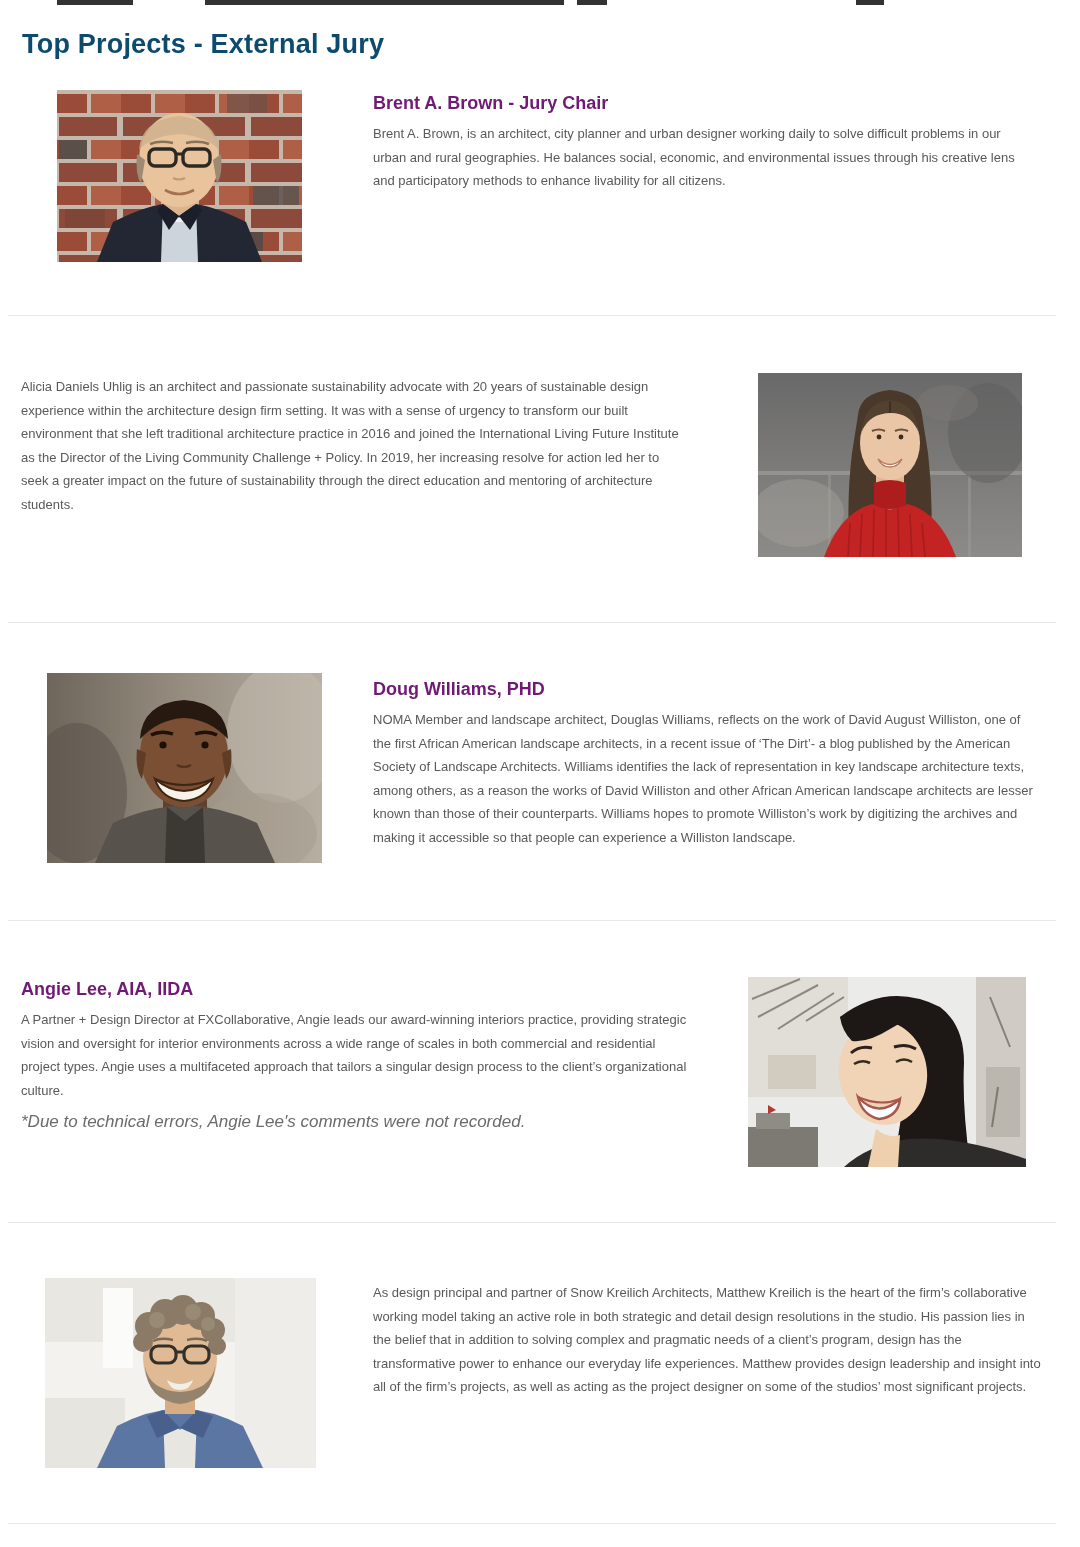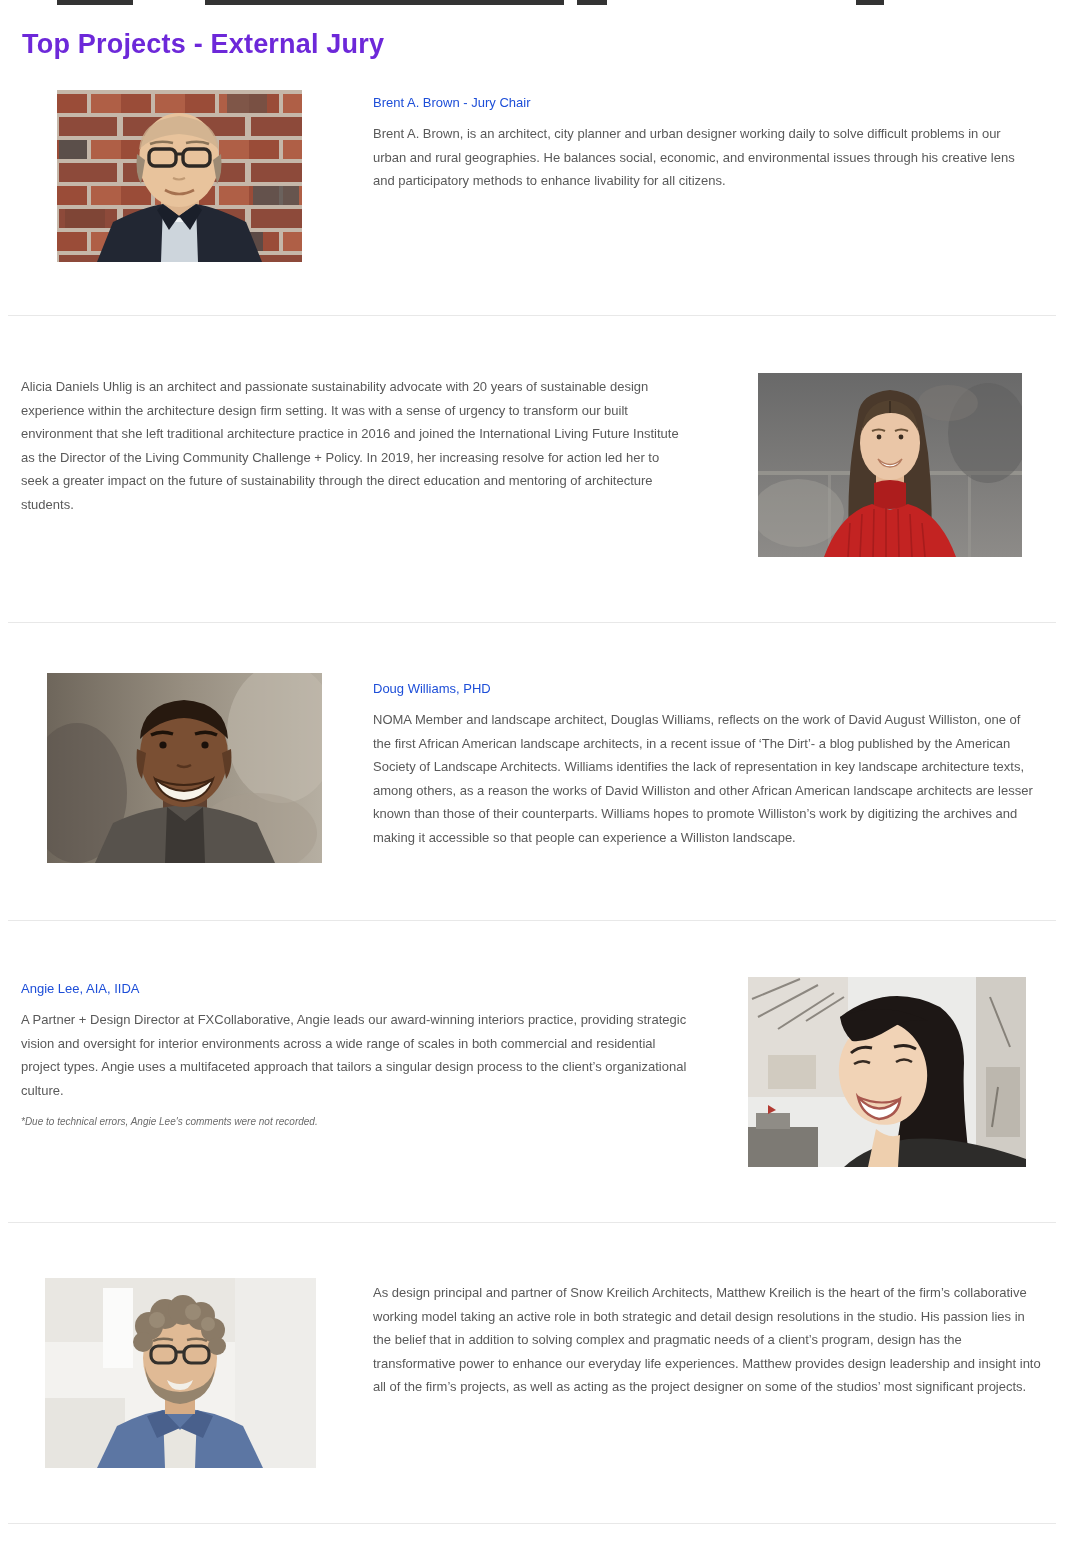--- a/index.html
+++ b/index.html
@@ -6,34 +6,34 @@
   .page{
     position:relative;
     width:1080px;height:1547px;
     background:#ffffff;
     font-family:"Liberation Sans","DejaVu Sans",sans-serif;
     overflow:hidden;
   }
   .top-artifact{position:absolute;top:0;height:5px;background:#333333;}
   .page-title{
     position:absolute;left:22px;top:11px;
-    font-size:27px;font-weight:700;color:#6d28d9;letter-spacing:.2px;
+    font-size:27px;font-weight:700;color:#0c4a6e;letter-spacing:.2px;
   }
   .divider{position:absolute;left:8px;width:1048px;height:1px;background:#e8e8e8;}
   .photo{position:absolute;overflow:hidden;background:#ddd;}
   .photo svg{display:block;width:100%;height:100%;}
   .textblock{position:absolute;}
   .member-name{
-    font-size:13px;font-weight:400;color:#1d4ed8;margin:0 0 9px 0;line-height:20px;
+    font-size:18px;font-weight:700;color:#701a75;margin:0 0 9px 0;line-height:20px;
   }
   .member-bio{
     font-size:13px;color:#595959;line-height:23.6px;margin:0;
   }
   .footnote{
-    font-size:10px;font-style:italic;color:#6b6b6b;margin:12px 0 0 0;line-height:16px;
+    font-size:17px;font-style:italic;color:#6b6b6b;margin:12px 0 0 0;line-height:16px;
   }
   
   .s1-photo{left:57px;top:90px;width:245px;height:172px;}
   .s1-text{left:373px;top:93px;width:660px;}
   .s2-text{left:21px;top:375px;width:668px;}
   .s2-photo{left:758px;top:373px;width:264px;height:184px;}
   .s3-photo{left:47px;top:673px;width:275px;height:190px;}
   .s3-text{left:373px;top:679px;width:664px;}
   .s4-text{left:21px;top:979px;width:672px;}
   .s4-photo{left:748px;top:977px;width:278px;height:190px;}

